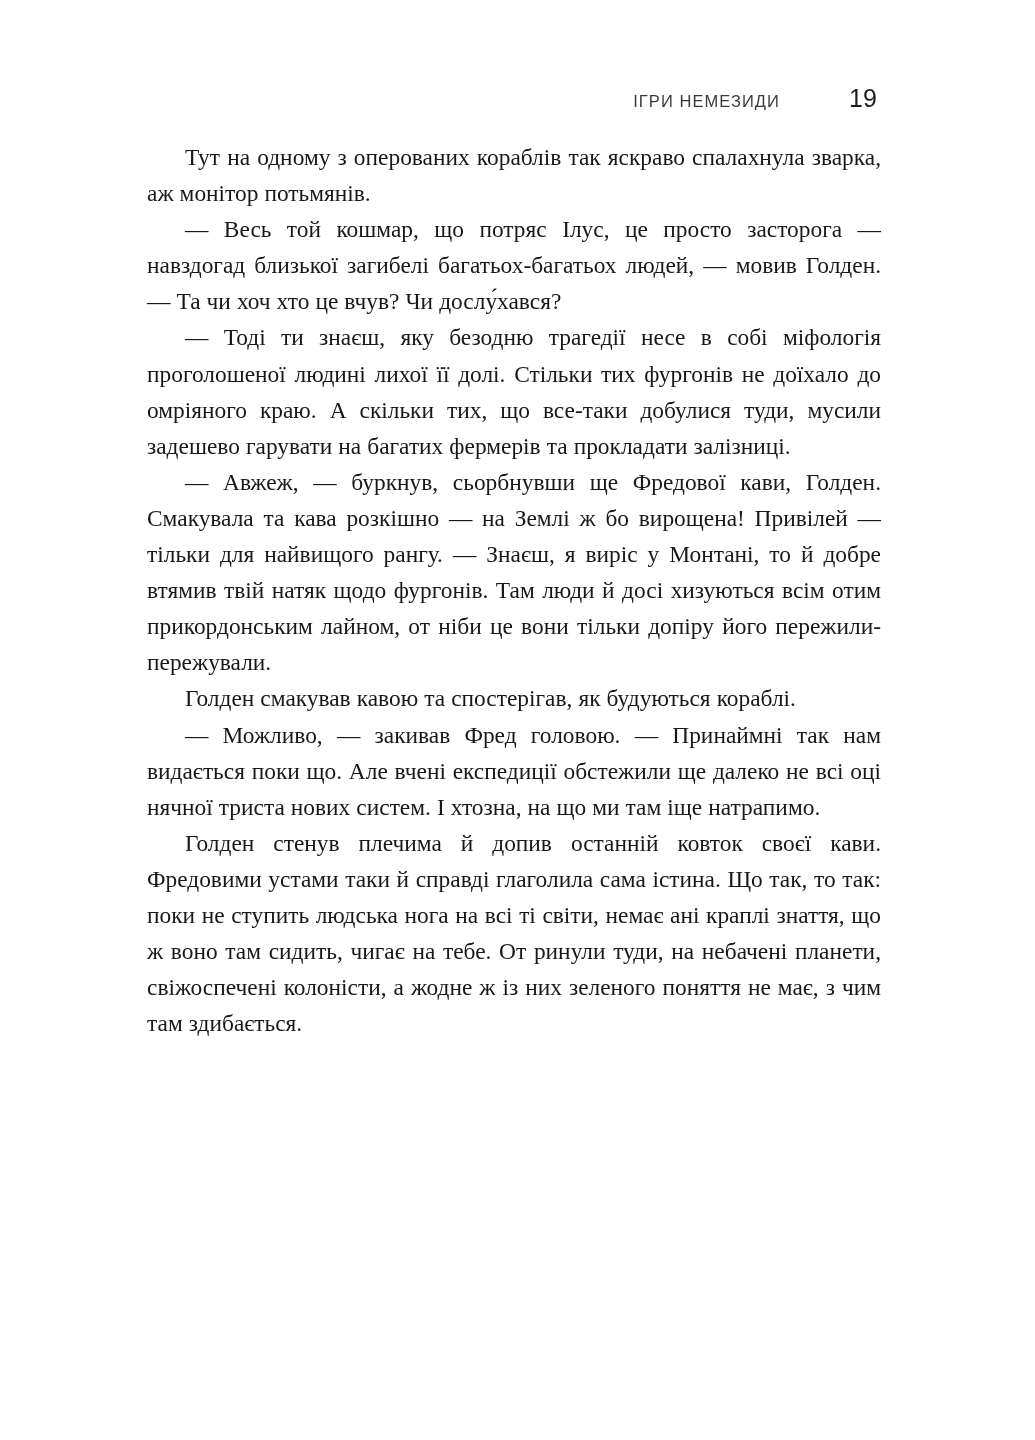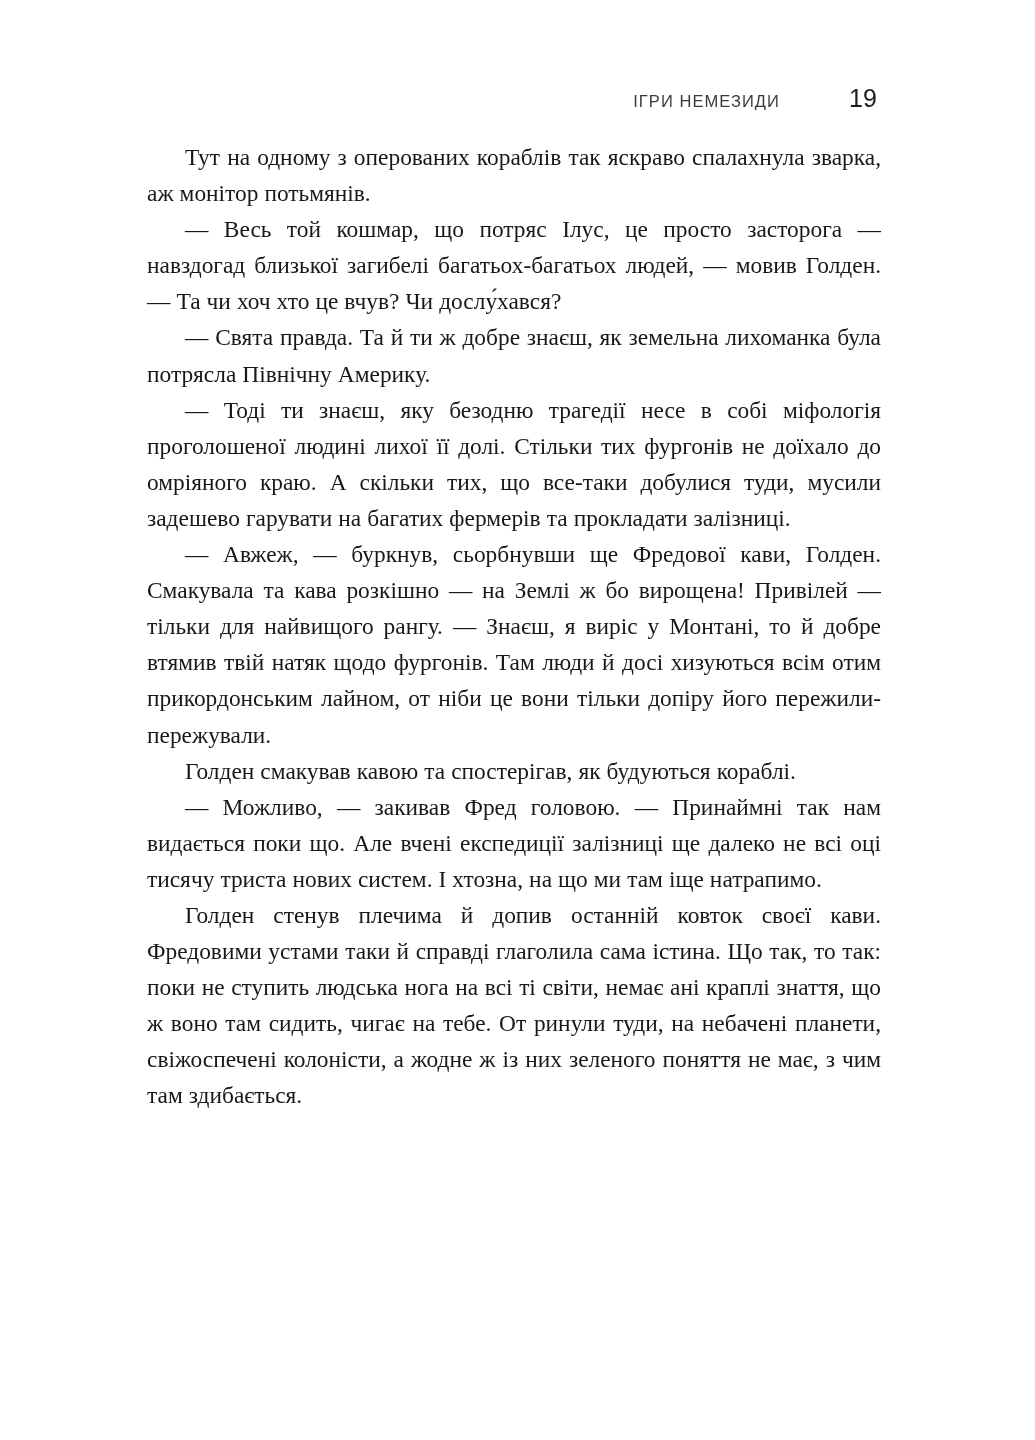--- a/index.html
+++ b/index.html
@@ -77,21 +77,20 @@
 <div class="page">
 
   <div class="running-head">
     <span class="rh-title">ІГРИ НЕМЕЗИДИ</span>
     <span class="rh-folio">19</span>
   </div>
 
   <div class="textblock">
     <p class="para indent">Тут на одному з оперованих кораблів так яскраво спалахнула зварка, аж монітор потьмянів.</p>
     <p class="para indent">— Весь той кошмар, що потряс Ілус, це просто засторога — навздогад близької загибелі багатьох-багатьох людей, — мовив Голден. — Та чи хоч хто це вчув? Чи дослу́хався?</p>
-    <p class="para indent">— Свята правда. Та й ти ж добре знаєш, як земельна лихоманка була потрясла Північну Америку.</p>
     <p class="para indent">— Тоді ти знаєш, яку безодню трагедії несе в собі міфологія проголошеної людині лихої її долі. Стільки тих фургонів не доїхало до омріяного краю. А скільки тих, що все-таки добулися туди, мусили задешево гарувати на багатих фермерів та прокладати залізниці.</p>
     <p class="para indent">— Авжеж, — буркнув, сьорбнувши ще Фредової кави, Голден. Смакувала та кава розкішно — на Землі ж бо вирощена! Привілей — тільки для найвищого рангу. — Знаєш, я виріс у Монтані, то й добре втямив твій натяк щодо фургонів. Там люди й досі хизуються всім отим прикордонським лайном, от ніби це вони тільки допіру його пережили-пережували.</p>
     <p class="para indent">Голден смакував кавою та спостерігав, як будуються кораблі.</p>
-    <p class="para indent">— Можливо, — закивав Фред головою. — Принаймні так нам видається поки що. Але вчені експедиції залізниці ще далеко не всі оці тисячу триста нових систем. І хтозна, на що ми там іще натрапимо.</p>
+    <p class="para indent">— Можливо, — закивав Фред головою. — Принаймні так нам видається поки що. Але вчені експедиції обстежили ще далеко не всі оці нячної триста нових систем. І хтозна, на що ми там іще натрапимо.</p>
     <p class="para indent">Голден стенув плечима й допив останній ковток своєї кави. Фредовими устами таки й справді глаголила сама істина. Що так, то так: поки не ступить людська нога на всі ті світи, немає ані краплі знаття, що ж воно там сидить, чигає на тебе. От ринули туди, на небачені планети, свіжоспечені колоністи, а жодне ж із них зеленого поняття не має, з чим там здибається.</p>
   </div>
 
 </div>
 
 </body></html>

